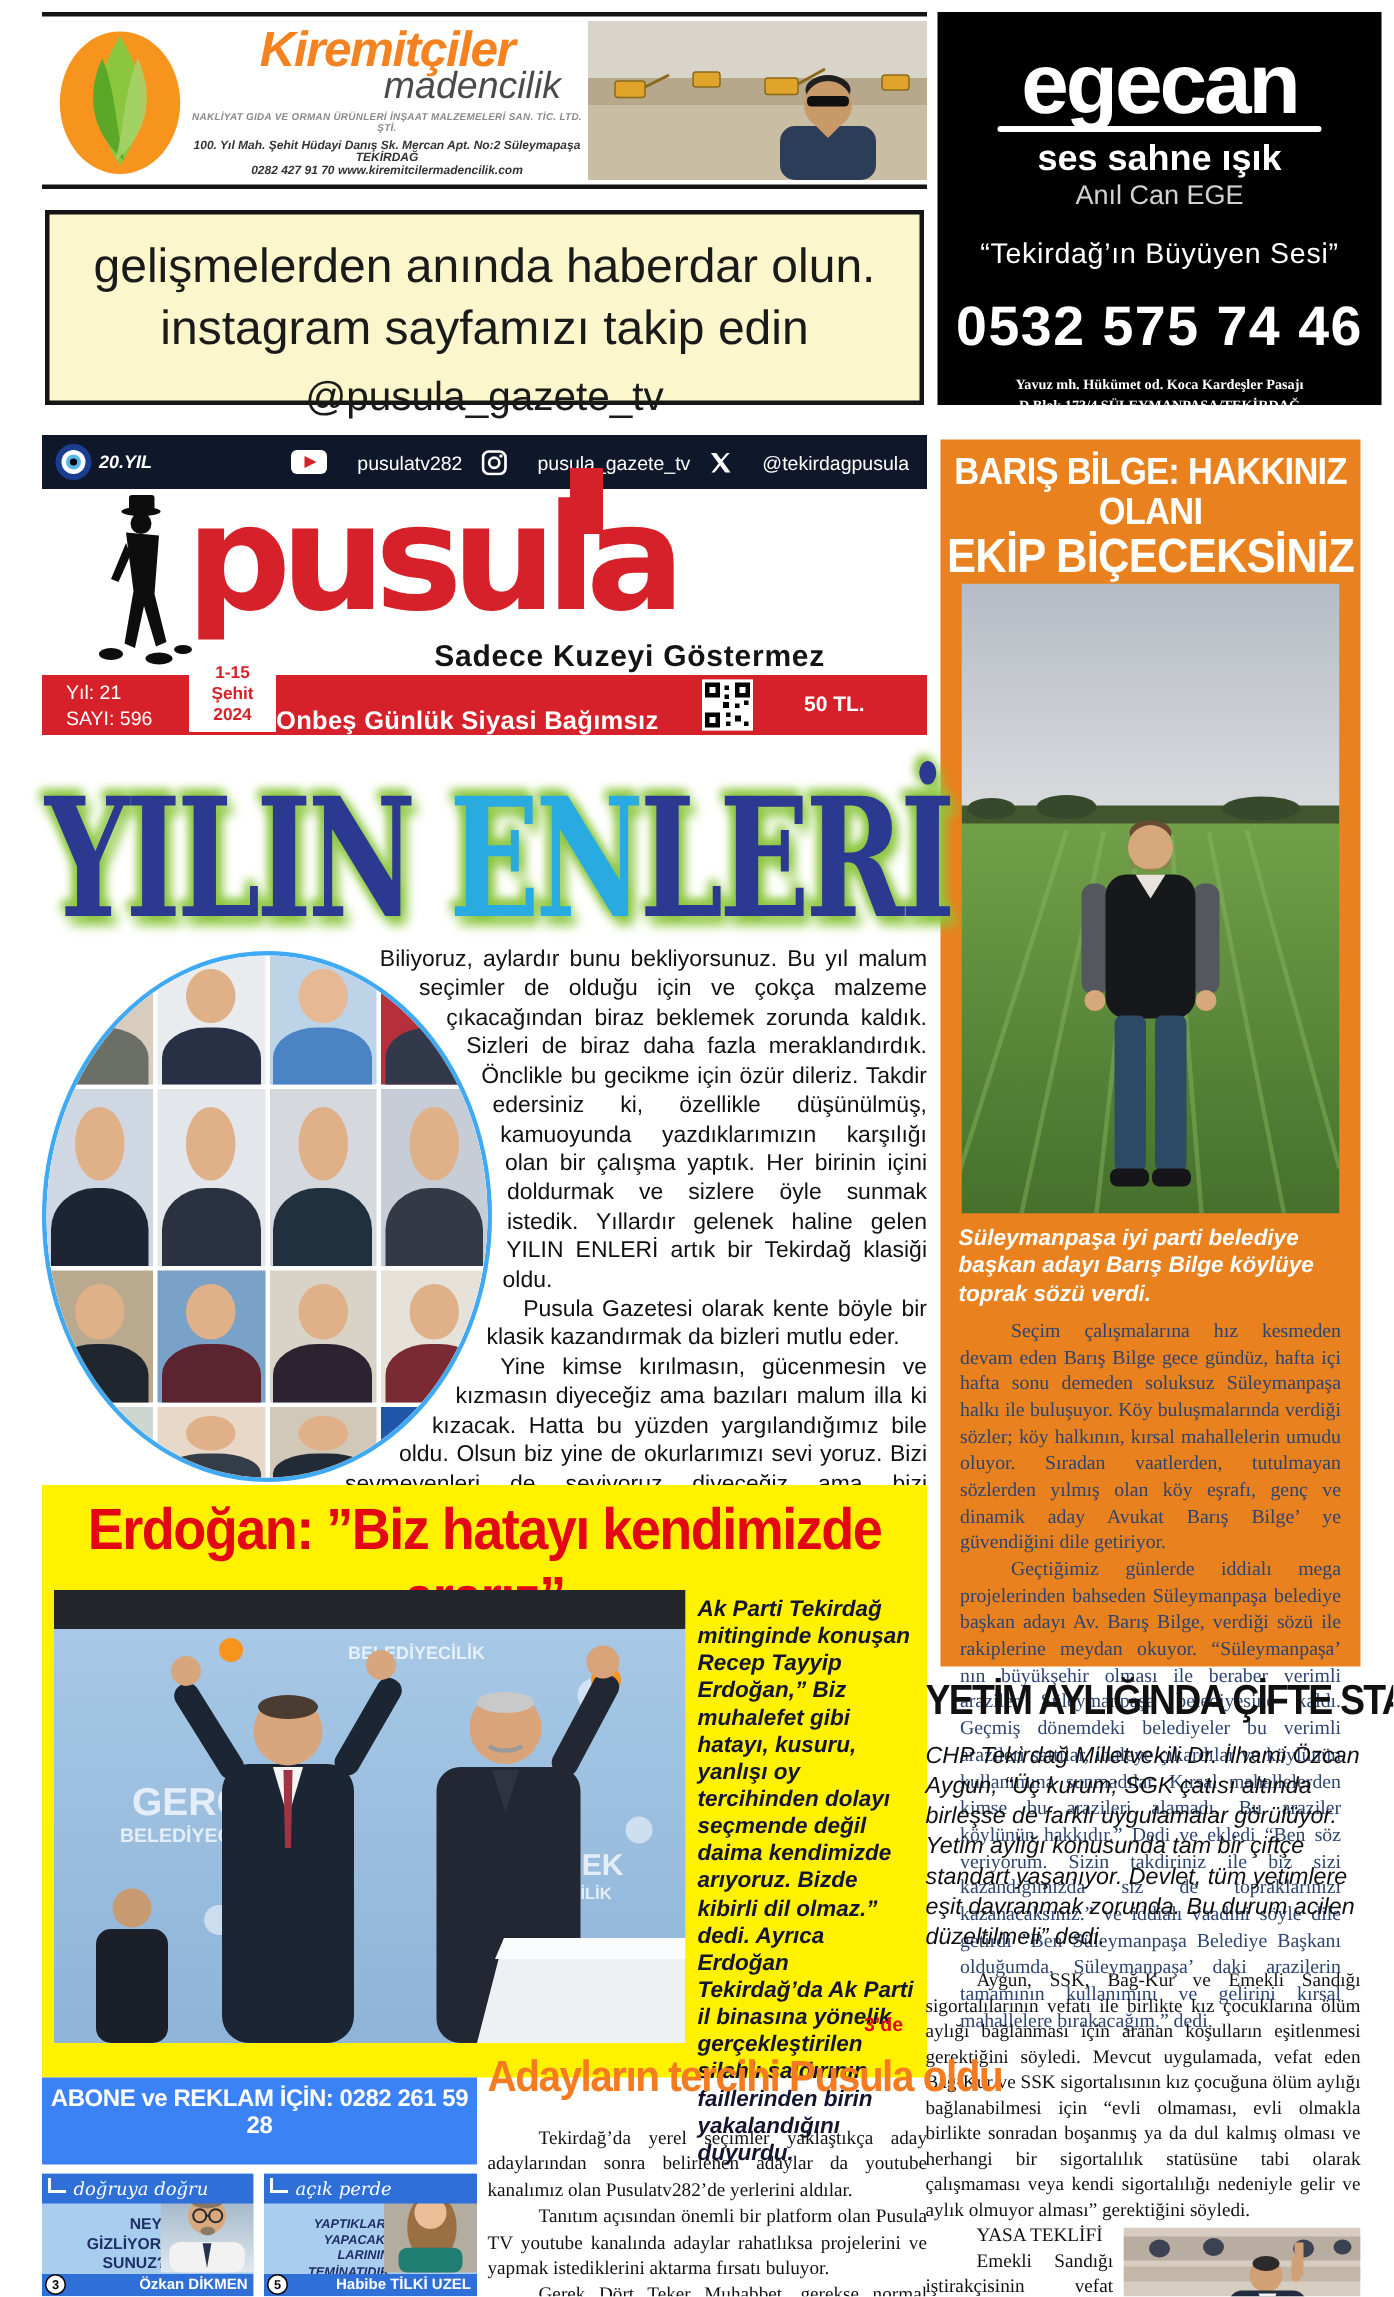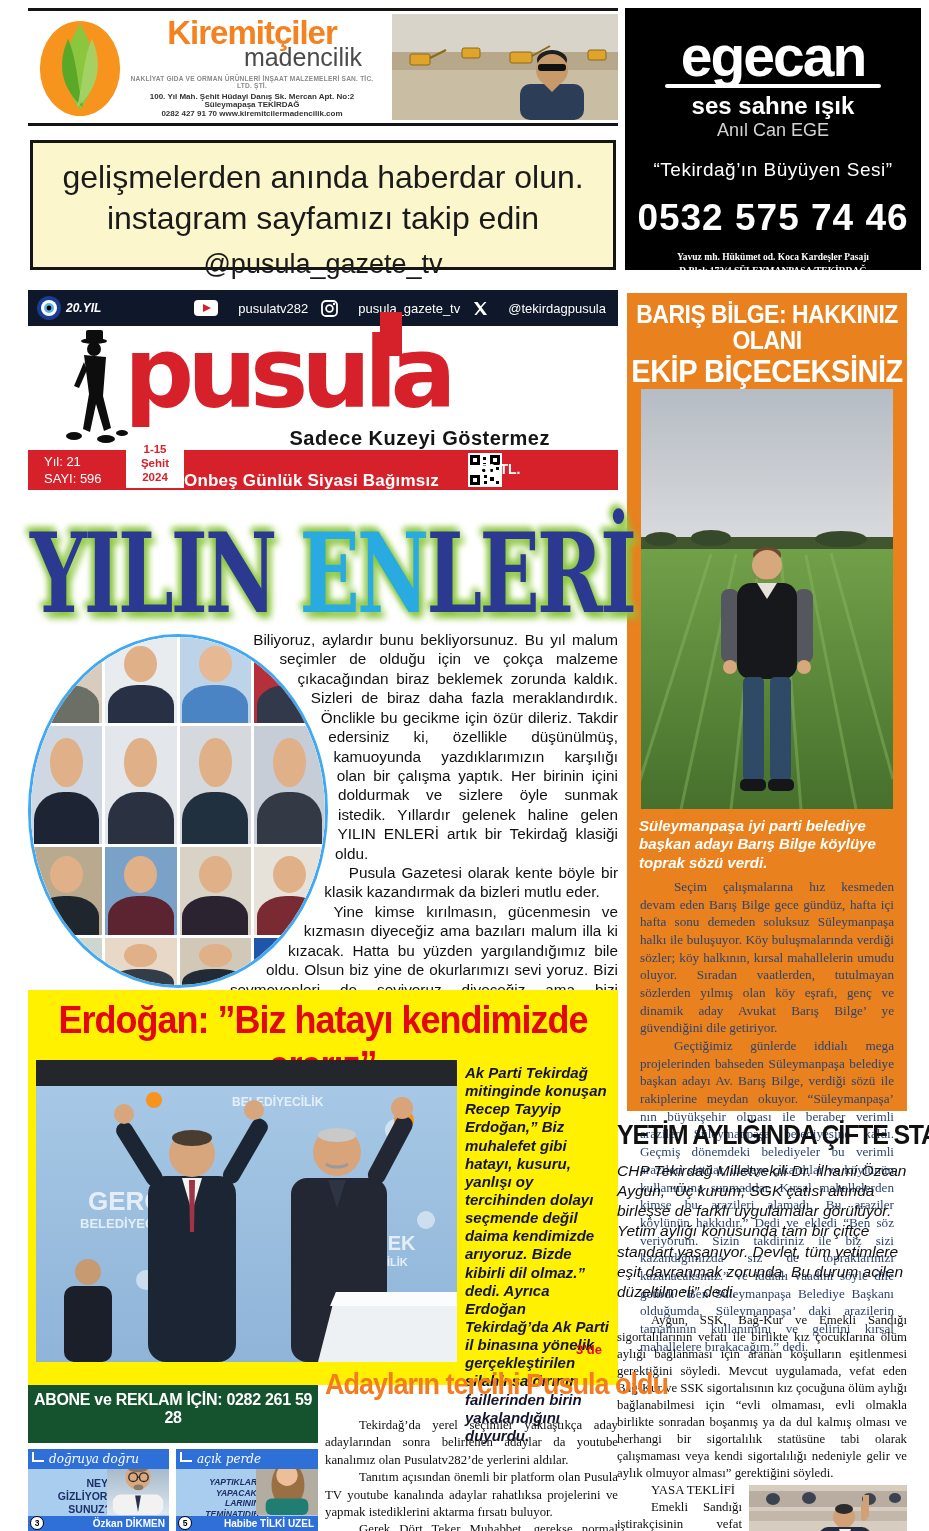--- a/index.html
+++ b/index.html
@@ -4,21 +4,21 @@
 <style>
   html,body{margin:0;padding:0;background:#fff;}
   .page{position:relative;width:929px;height:1531px;background:#fff;overflow:hidden;
         font-family:"Liberation Sans",sans-serif;color:#111;}
   .abs{position:absolute;}
 
   
   .kiremit{left:28px;top:8px;width:590px;height:112px;border-top:3px solid #141414;border-bottom:3px solid #141414;
            display:flex;align-items:center;background:#fff;}
   .kiremit-logo{width:96px;height:104px;flex:0 0 auto;margin-left:4px;}
-  .kiremit-text{flex:1;text-align:center;line-height:1;padding-right:16px;}
+  .kiremit-text{flex:1;text-align:center;line-height:1;padding-right:4px;font-style:italic;}
   .kiremit-brand{font-size:33px;font-weight:bold;color:#F58220;letter-spacing:-1px;}
   .kiremit-sub{font-size:25px;color:#4a4a4a;margin-top:-4px;text-align:right;padding-right:14px;}
   .kiremit-l1{font-size:6.6px;font-weight:bold;color:#8a8a8a;margin-top:6px;letter-spacing:.2px;}
   .kiremit-l2{font-size:8px;font-weight:bold;color:#333;margin-top:3px;}
   .kiremit-l3{font-size:8px;font-weight:bold;color:#333;margin-top:1px;}
   .kiremit-photo{width:226px;height:106px;flex:0 0 auto;}
 
   
   .egecan{left:625px;top:8px;width:296px;height:262px;background:#000;color:#fff;text-align:center;padding-top:24px;box-sizing:border-box;}
   .egecan-title{font-size:57px;font-weight:bold;letter-spacing:-2px;line-height:.85;}
@@ -45,21 +45,21 @@
   .mh-lbar{position:absolute;left:352px;top:-14px;width:22px;height:44px;background:#D6212A;}
   .mh-logo{position:absolute;left:96px;top:-2px;font-size:98px;font-weight:bold;color:#D6212A;letter-spacing:-7px;line-height:1;
            font-family:"DejaVu Sans",sans-serif;}
   .mh-tagline{position:absolute;right:68px;bottom:0px;font-size:20px;font-weight:bold;color:#141414;letter-spacing:.5px;}
   .mh-band-bot{position:absolute;bottom:0;left:0;right:0;height:40px;background:#D6212A;color:#fff;}
   .mh-issue{position:absolute;left:16px;top:4px;font-size:13px;line-height:1.3;}
   .mh-date{position:absolute;left:98px;top:-10px;width:58px;height:48px;background:#fff;color:#D6212A;
            font-size:11.5px;font-weight:bold;text-align:center;line-height:1.2;padding-top:3px;box-sizing:border-box;}
   .mh-gazete{position:absolute;left:156px;width:270px;top:21px;text-align:left;font-size:17px;font-weight:bold;letter-spacing:.2px;}
   .mh-qr{position:absolute;left:440px;top:3px;width:34px;height:34px;background:#fff;}
-  .mh-price{position:absolute;left:452px;top:11px;font-size:14px;font-weight:bold;}
+  .mh-price{position:absolute;left:508px;top:11px;font-size:14px;font-weight:bold;}
 
   
   .orange-box{left:627px;top:293px;width:280px;height:818px;background:#E8811E;box-sizing:border-box;}
   .ob-h{color:#fff;text-align:center;font-weight:900;padding-top:8px;letter-spacing:-.5px;line-height:1.04;transform:scaleY(1.1);transform-origin:top;}
   .ob-h1{font-size:23px;}
   .ob-h2{font-size:29px;}
   .ob-photo{display:block;margin:10px auto 0;}
   .ob-cap{color:#fff;font-weight:bold;font-style:italic;font-size:15px;padding:8px 12px 0;line-height:1.22;}
   .ob-body{font-family:"Liberation Serif",serif;color:#2e4470;font-size:13.2px;line-height:1.34;text-align:justify;padding:6px 13px 0;}
   .ob-body p{margin:0;text-indent:34px;}
@@ -90,21 +90,21 @@
   .yetim{left:617px;top:1118px;width:290px;}
   .yt-h{font-size:25px;font-weight:900;letter-spacing:-1.2px;text-align:center;transform:scaleY(1.12);transform-origin:top;white-space:nowrap;}
   .yt-intro{font-size:15.5px;font-style:italic;line-height:1.3;margin-top:14px;color:#101010;}
   .yt-body{font-family:"Liberation Serif",serif;font-size:12.8px;line-height:1.33;text-align:justify;margin-top:10px;}
   .yt-body p{margin:0;}
   .yt-ind{text-indent:34px;}
   .yt-photo{float:right;width:158px;height:102px;margin:3px 0 3px 7px;}
   .yt-sub{text-indent:34px;}
 
   
-  .abone{left:28px;top:1385px;width:290px;height:58px;background:#14532d;color:#fff;text-align:center;
+  .abone{left:28px;top:1385px;width:290px;height:58px;background:#3b82f6;color:#fff;text-align:center;
          font-size:16px;font-weight:900;padding-top:6px;box-sizing:border-box;letter-spacing:-.3px;transform-origin:top;}
 
   
   .adaylar{left:325px;top:1368px;width:293px;}
   .ad-h{font-size:27px;font-weight:900;color:#F47B20;letter-spacing:-1px;transform:scaleY(1.08);transform-origin:top left;white-space:nowrap;}
   .ad-body{font-family:"Liberation Serif",serif;font-size:12.8px;line-height:1.36;text-align:justify;margin-top:18px;}
   .ad-body p{margin:0;text-indent:34px;}
 
   
   .colbox{top:1449px;width:141px;height:82px;background:#A9CDEE;overflow:hidden;}

